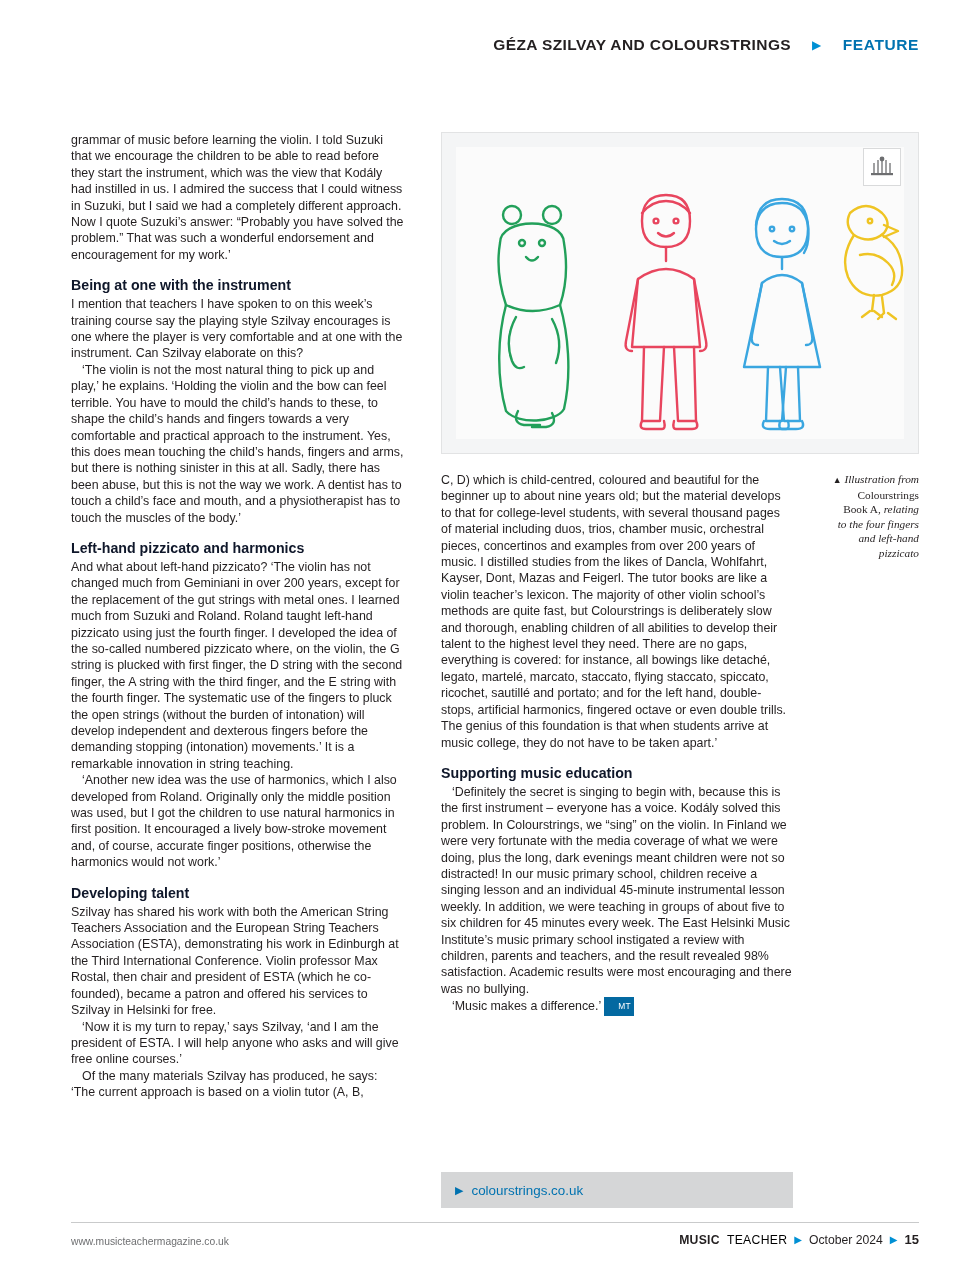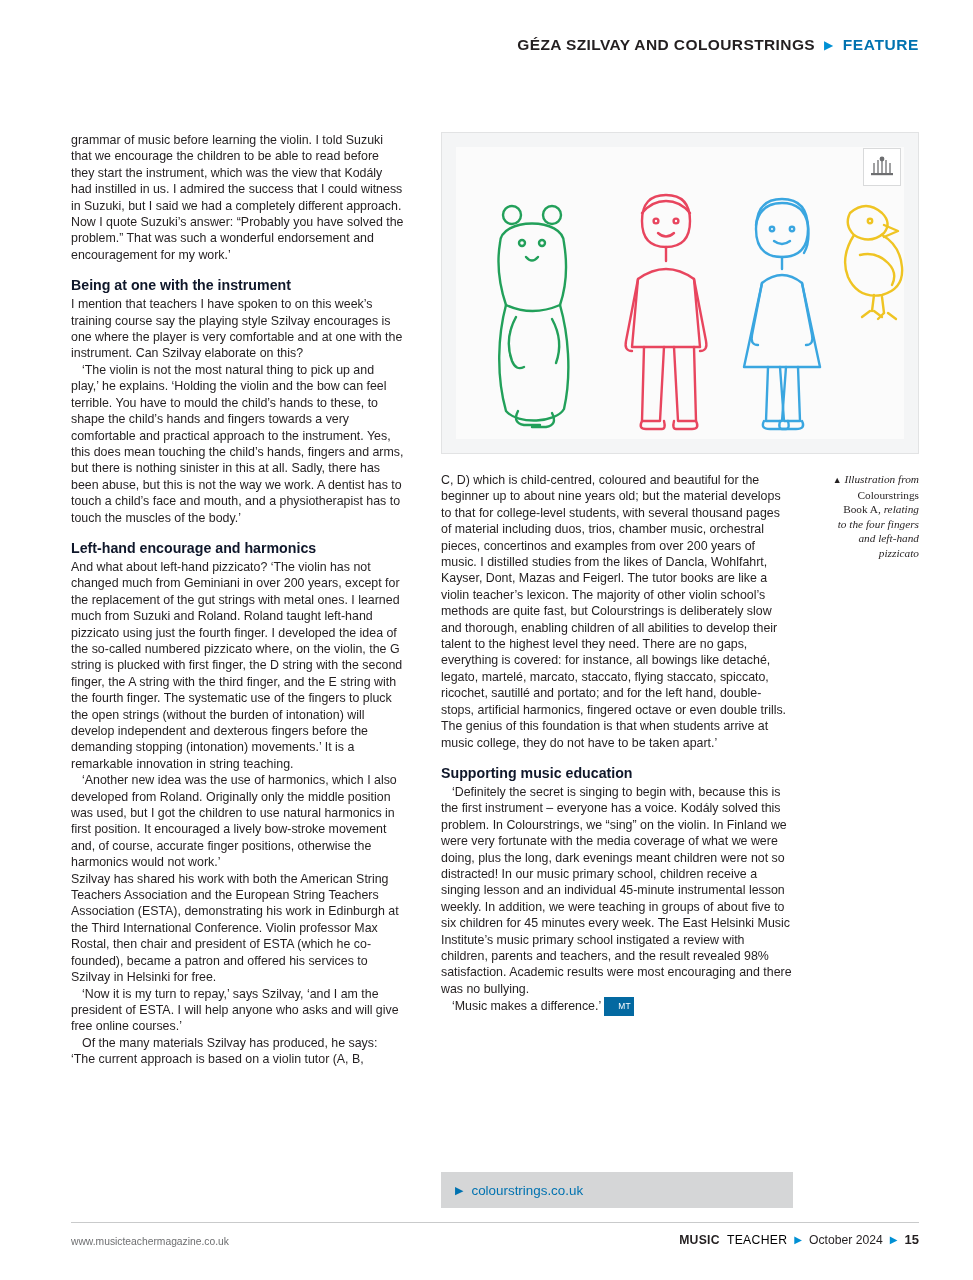--- a/index.html
+++ b/index.html
@@ -14,21 +14,21 @@
     overflow: hidden;
   }
 
   
   .page-header {
     position: absolute;
     top: 36px;
     right: 54px;
     display: flex;
     align-items: center;
-    gap: 9px;
+    gap: 21px;
     font-size: 15.5px;
     letter-spacing: 0.4px;
     margin-left: 47px;
   }
   .header-title {
     font-weight: bold;
     color: #231f20;
   }
   .header-arrow {
     color: #0090d4;
@@ -202,24 +202,25 @@
 
 <div class="content">
 
   <div class="col-left">
     <p class="body-text">grammar of music before learning the violin. I told Suzuki that we encourage the children to be able to read before they start the instrument, which was the view that Kodály had instilled in us. I admired the success that I could witness in Suzuki, but I said we had a completely different approach. Now I quote Suzuki’s answer: “Probably you have solved the problem.” That was such a wonderful endorsement and encouragement for my work.’</p>
 
     <h2 class="section-head">Being at one with the instrument</h2>
     <p class="body-text">I mention that teachers I have spoken to on this week’s training course say the playing style Szilvay encourages is one where the player is very comfortable and at one with the instrument. Can Szilvay elaborate on this?</p>
     <p class="body-text indent">‘The violin is not the most natural thing to pick up and play,’ he explains. ‘Holding the violin and the bow can feel terrible. You have to mould the child’s hands to these, to shape the child’s hands and fingers towards a very comfortable and practical approach to the instrument. Yes, this does mean touching the child’s hands, fingers and arms, but there is nothing sinister in this at all. Sadly, there has been abuse, but this is not the way we work. A dentist has to touch a child’s face and mouth, and a physiotherapist has to touch the muscles of the body.’</p>
 
-    <h2 class="section-head">Left-hand encourage and harmonics</h2>
+    <h2 class="section-head">Left-hand pizzicato and harmonics</h2>
     <p class="body-text">And what about left-hand pizzicato? ‘The violin has not changed much from Geminiani in over 200 years, except for the replacement of the gut strings with metal ones. I learned much from Suzuki and Roland. Roland taught left-hand pizzicato using just the fourth finger. I developed the idea of the so-called numbered pizzicato where, on the violin, the G string is plucked with first finger, the D string with the second finger, the A string with the third finger, and the E string with the fourth finger. The systematic use of the fingers to pluck the open strings (without the burden of intonation) will develop independent and dexterous fingers before the demanding stopping (intonation) movements.’ It is a remarkable innovation in string teaching.</p>
     <p class="body-text indent">‘Another new idea was the use of harmonics, which I also developed from Roland. Originally only the middle position was used, but I got the children to use natural harmonics in first position. It encouraged a lively bow-stroke movement and, of course, accurate finger positions, otherwise the harmonics would not work.’</p>
 
+    <h2 class="section-head">Developing talent</h2>
     <p class="body-text">Szilvay has shared his work with both the American String Teachers Association and the European String Teachers Association (ESTA), demonstrating his work in Edinburgh at the Third International Conference. Violin professor Max Rostal, then chair and president of ESTA (which he co-founded), became a patron and offered his services to Szilvay in Helsinki for free.</p>
     <p class="body-text indent">‘Now it is my turn to repay,’ says Szilvay, ‘and I am the president of ESTA. I will help anyone who asks and will give free online courses.’</p>
     <p class="body-text indent">Of the many materials Szilvay has produced, he says: ‘The current approach is based on a violin tutor (A, B,</p>
   </div>
 
   <div class="illustration">
     <div class="illo-inner">
       <svg width="450" height="294" viewBox="0 0 450 294">
 
         <g fill="none" stroke="#22a05a" stroke-width="2.4" stroke-linecap="round" stroke-linejoin="round">

